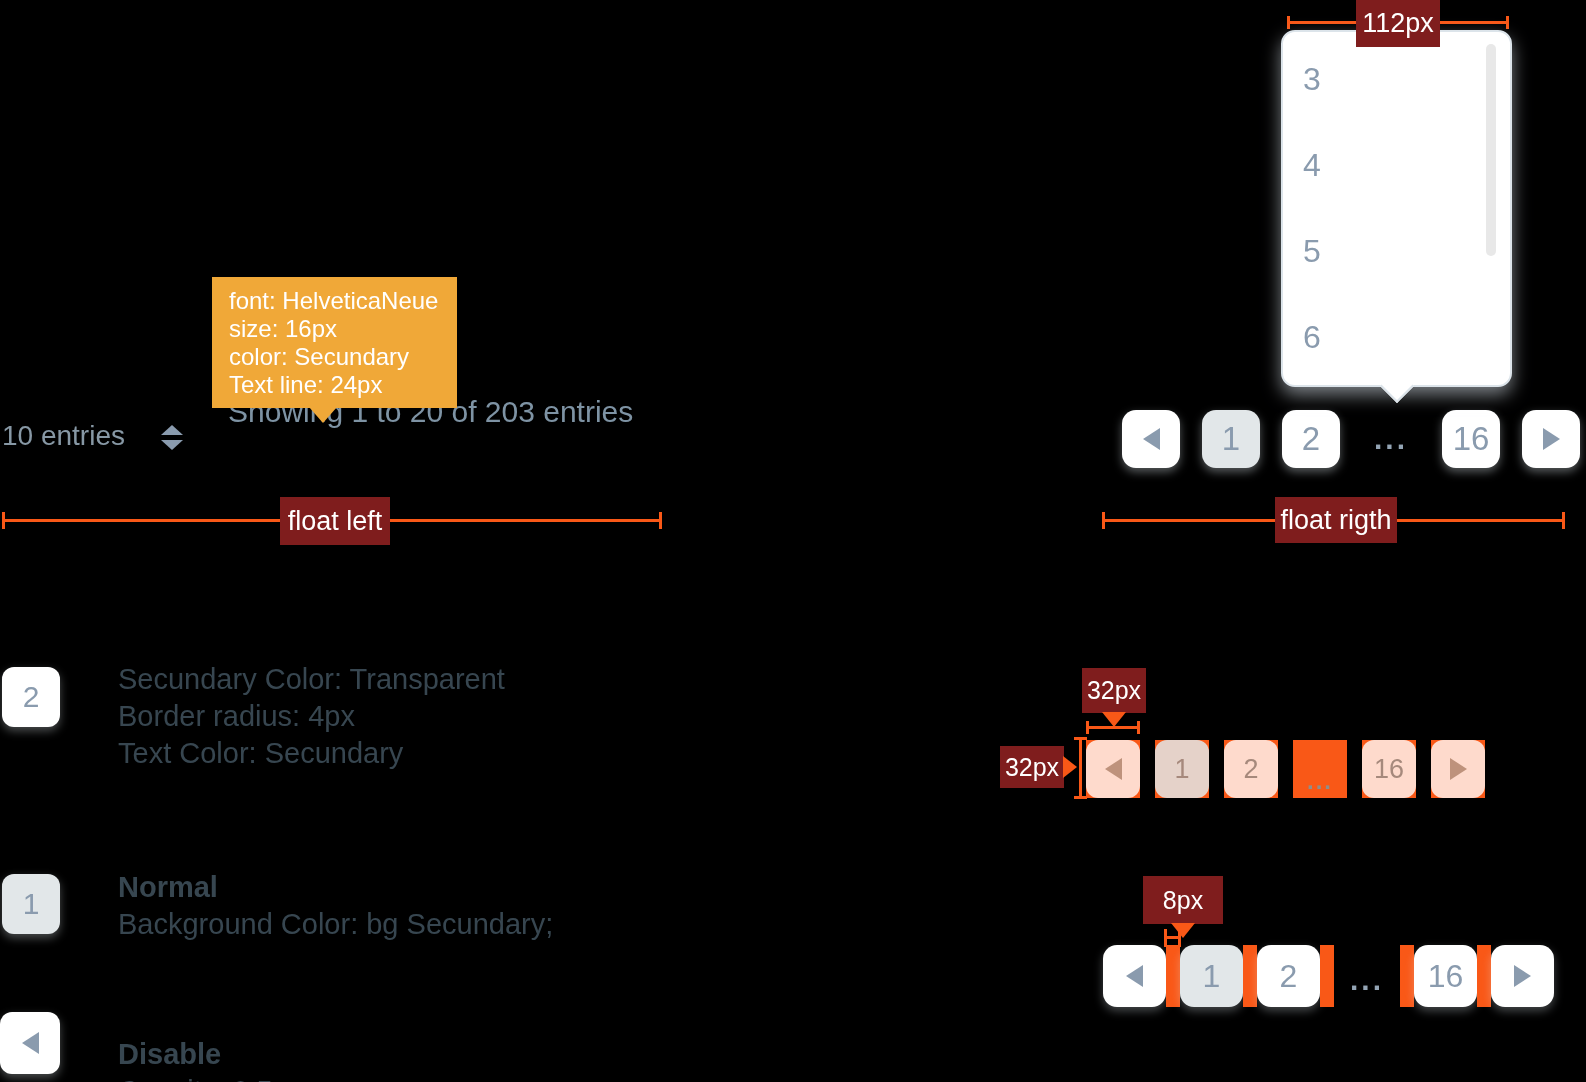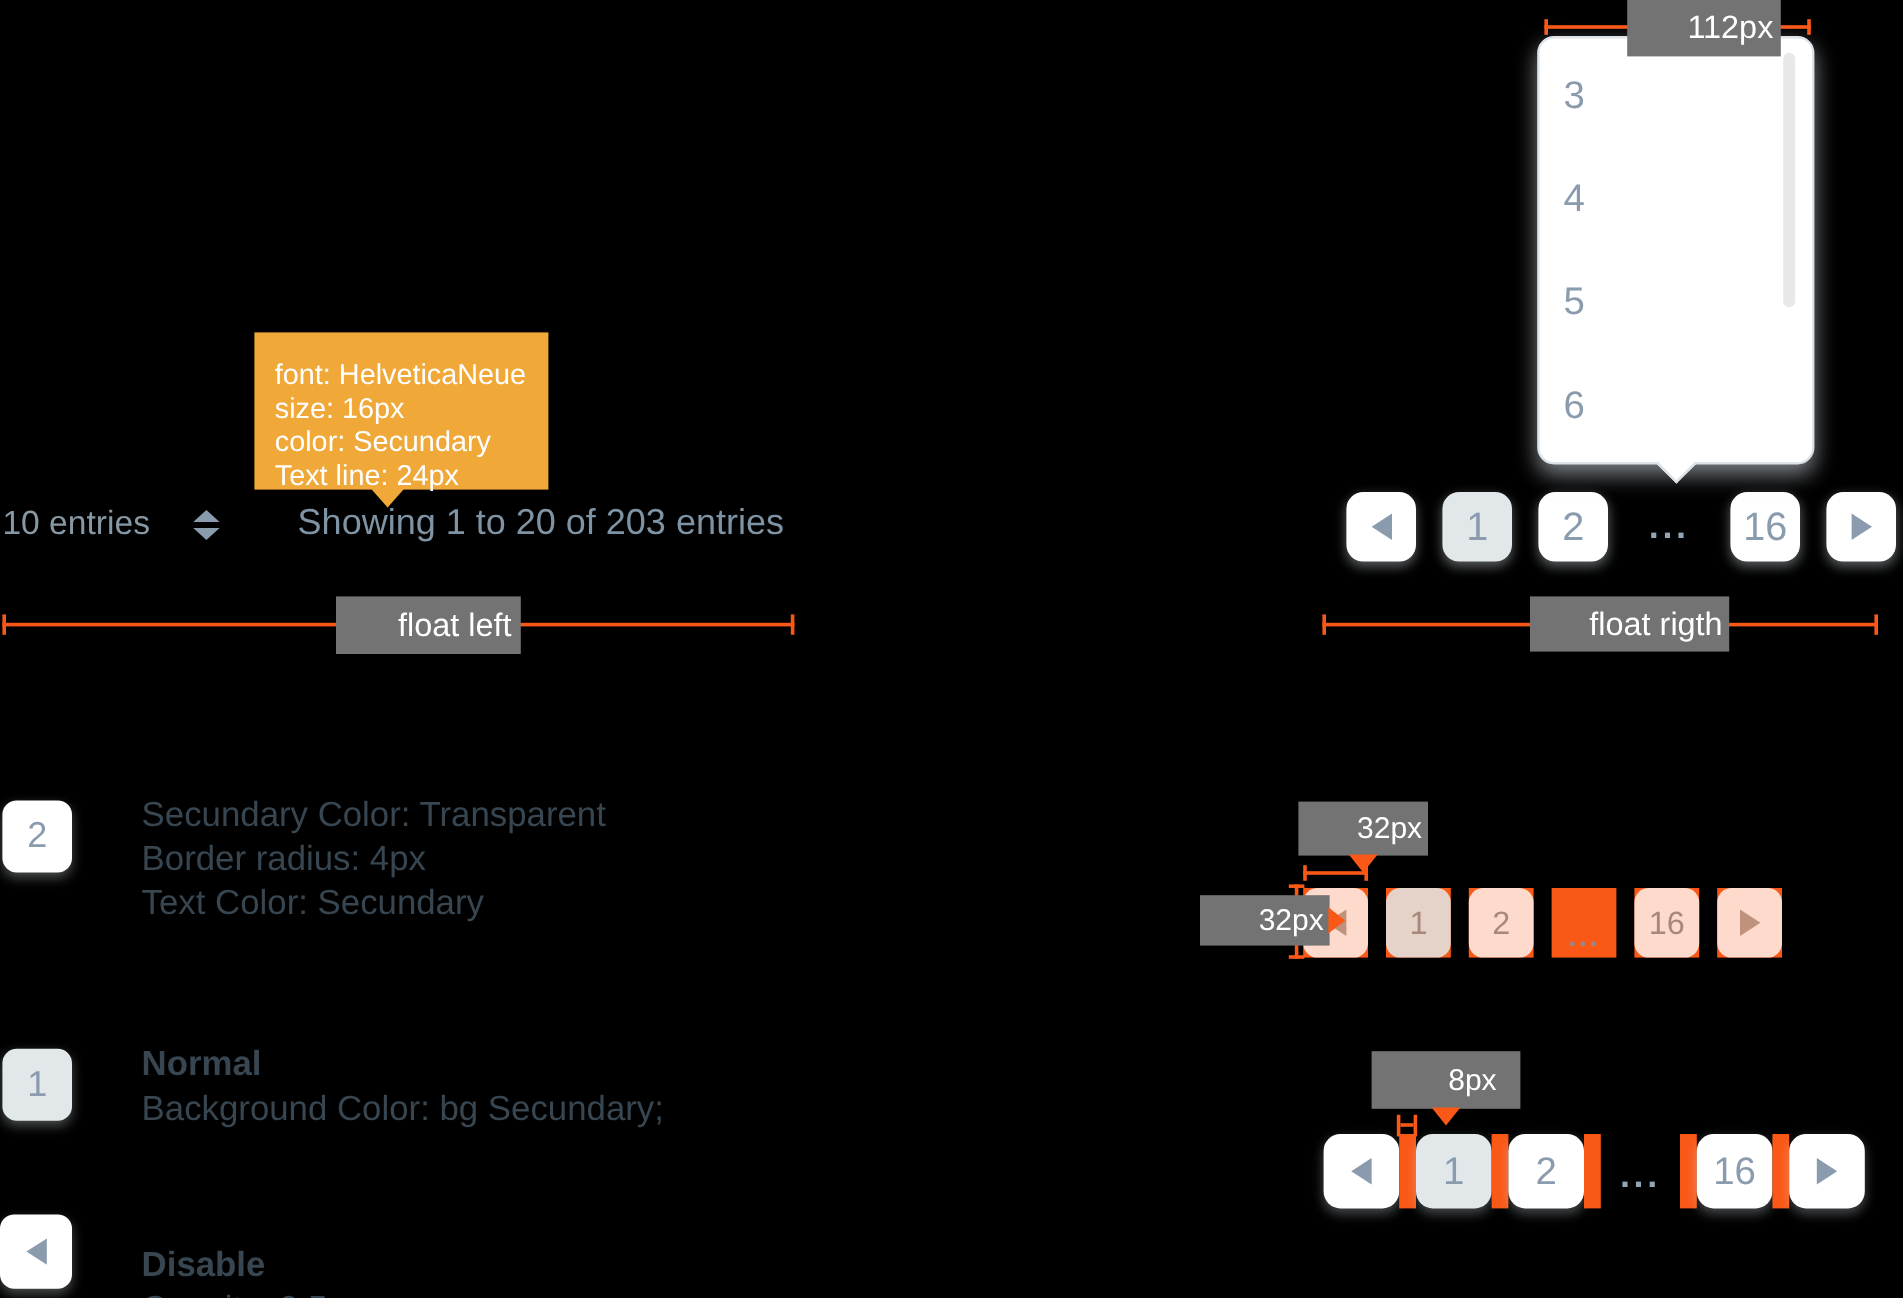--- a/index.html
+++ b/index.html
@@ -9,45 +9,45 @@
   
   .hline{position:absolute;height:3px;background:#F95817;}
   .hline::before,.hline::after{content:"";position:absolute;width:3px;height:17px;top:-7px;background:#F95817;}
   .hline::before{left:0}.hline::after{right:0}
   .hline.sm::before,.hline.sm::after{height:13px;top:-5px;}
   .vline{position:absolute;width:3px;background:#F95817;}
   .vline::before,.vline::after{content:"";position:absolute;height:3px;width:13px;left:-5px;background:#F95817;}
   .vline::before{top:0}.vline::after{bottom:0}
 
   
-  .mlabel{position:absolute;background:#737373;color:#fff;display:flex;align-items:center;justify-content:center;font-size:27px;z-index:6;padding-left:44px;}
+  .mlabel{position:absolute;background:#7f1d1d;color:#fff;display:flex;align-items:center;justify-content:center;font-size:27px;z-index:6;}
   .tail-d::after{content:"";position:absolute;left:50%;bottom:-14px;transform:translateX(-50%);
     border-left:12px solid transparent;border-right:12px solid transparent;border-top:15px solid #F95817;}
   .tail-r::after{content:"";position:absolute;top:50%;right:-13px;transform:translateY(-50%);
     border-top:11px solid transparent;border-bottom:11px solid transparent;border-left:14px solid #F95817;}
 
   
   .dropdown{position:absolute;left:1281px;top:30px;width:231px;height:357px;background:#fff;
     border:2px solid #DCE4EA;border-radius:14px;box-sizing:border-box;padding-top:4px;
     box-shadow:0 8px 18px rgba(223,232,240,.55);z-index:3;}
   .dd-item{height:86px;display:flex;align-items:center;padding-left:20px;font-size:32px;color:#8A9BAE;}
   .dd-scrollbar{position:absolute;right:14px;top:12px;width:10px;height:212px;background:#E8E8E8;border-radius:5px;}
   .dd-tail{position:absolute;left:50%;bottom:-13px;width:22px;height:22px;background:#fff;
     border-right:2px solid #DCE4EA;border-bottom:2px solid #DCE4EA;transform:translateX(-50%) rotate(45deg);}
 
   
   .entries{position:absolute;left:2px;top:418px;display:flex;align-items:center;gap:36px;color:#8798A5;font-size:28px;line-height:36px;}
   .sort-icon{display:inline-flex;flex-direction:column;gap:5px;margin-top:3px;}
   .sort-up{width:0;height:0;border-left:11px solid transparent;border-right:11px solid transparent;border-bottom:10px solid #8A9BAE;}
   .sort-down{width:0;height:0;border-left:11px solid transparent;border-right:11px solid transparent;border-top:10px solid #8A9BAE;}
-  .showing{position:absolute;left:228px;top:418px;font-size:30px;line-height:36px;color:#7E93A4;margin-left:20px;}
+  .showing{position:absolute;left:228px;top:394px;font-size:30px;line-height:36px;color:#7E93A4;}
 
   
   .note{position:absolute;left:212px;top:277px;width:245px;height:131px;background:#F0A838;color:#fff;
-    font-size:24px;line-height:28px;padding:22px 0 0 17px;box-sizing:border-box;z-index:5;}
+    font-size:24px;line-height:28px;padding:10px 0 0 17px;box-sizing:border-box;z-index:5;}
   .note-tail{position:absolute;left:97px;bottom:-15px;width:0;height:0;
     border-left:14px solid transparent;border-right:14px solid transparent;border-top:16px solid #F0A838;}
 
   
   .pager{position:absolute;left:1122px;top:410px;display:flex;gap:22px;z-index:2;}
   .pbtn{width:58px;height:58px;border-radius:14px;background:#fff;display:flex;align-items:center;justify-content:center;
     font-size:33px;color:#8A9BAE;box-shadow:0 4px 10px rgba(230,238,244,.38);}
   .pbtn.active{background:#E2E7E9;}
   .pellip{width:58px;height:58px;display:flex;align-items:flex-end;justify-content:center;padding-bottom:12px;
     box-sizing:border-box;font-size:30px;font-weight:700;letter-spacing:3px;color:#93A4B4;}

